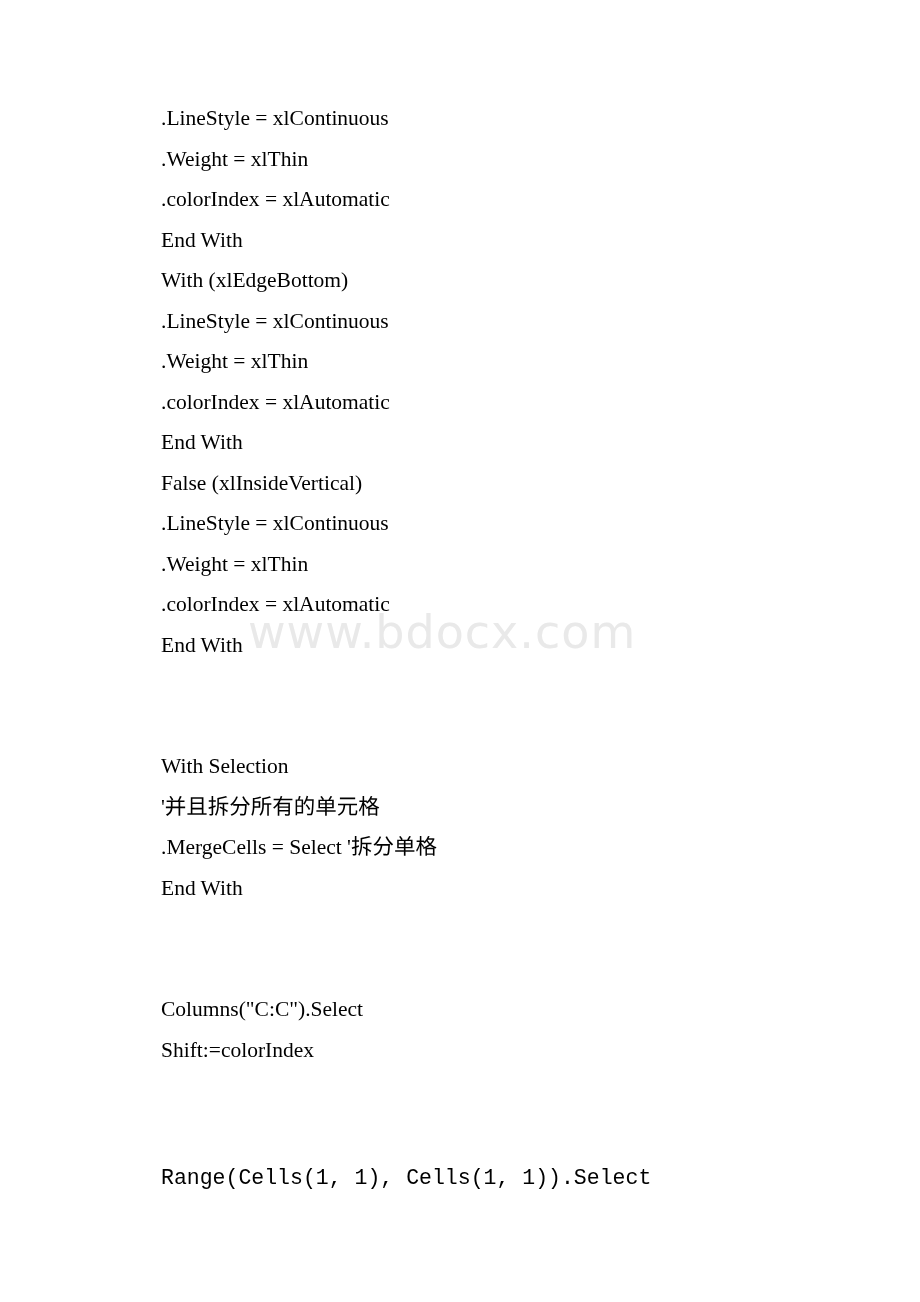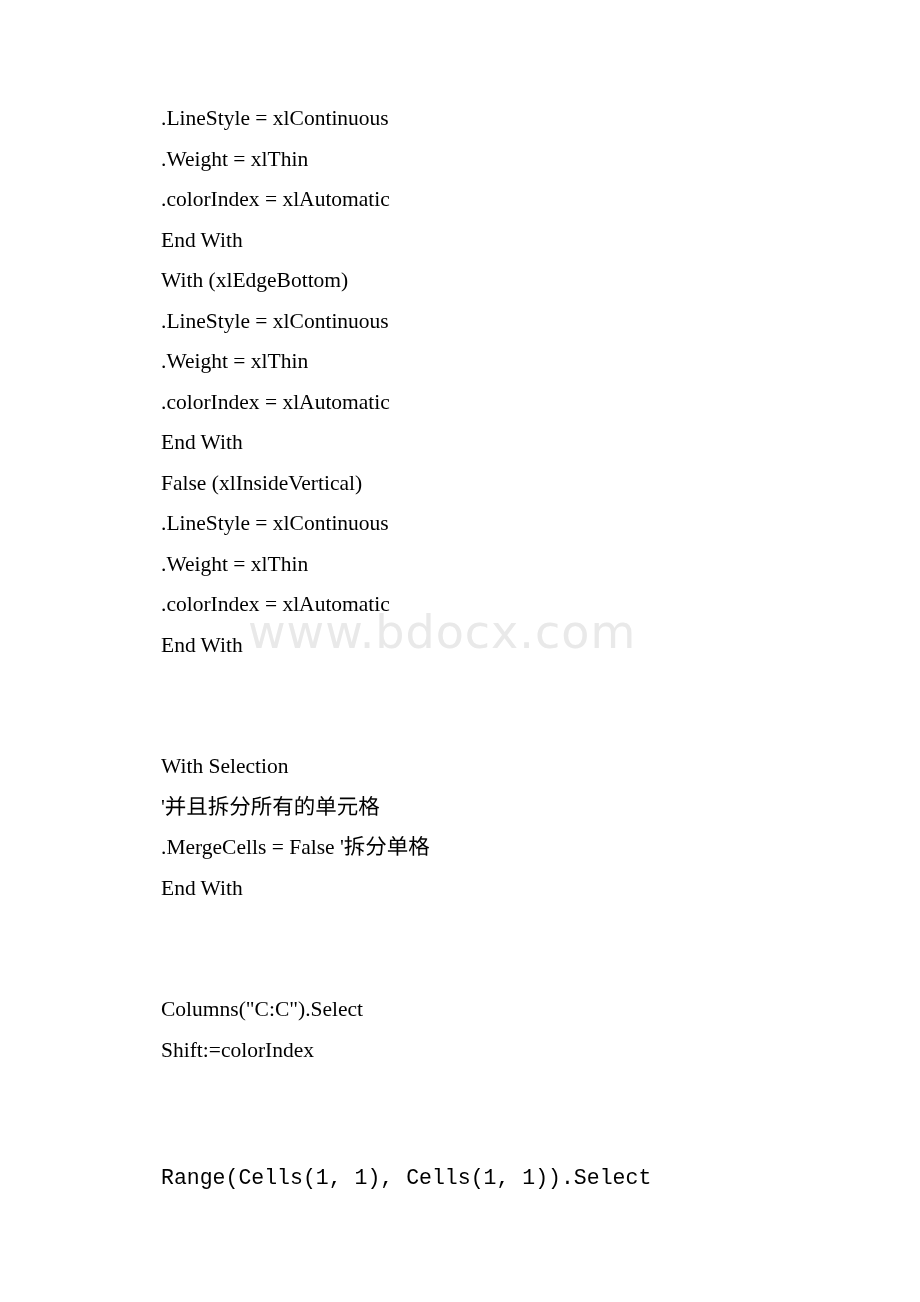--- a/index.html
+++ b/index.html
@@ -108,21 +108,21 @@
       <div class="code-line">End With</div>
       <div class="code-line">False (xlInsideVertical)</div>
       <div class="code-line">.LineStyle = xlContinuous</div>
       <div class="code-line">.Weight = xlThin</div>
       <div class="code-line">.colorIndex = xlAutomatic</div>
       <div class="code-line">End With</div>
       <div class="code-line blank"></div>
       <div class="code-line blank"></div>
       <div class="code-line">With Selection</div>
       <div class="code-line">'并且拆分所有的单元格</div>
-      <div class="code-line">.MergeCells = False '拆分单格</div>
+      <div class="code-line">.MergeCells = Select '拆分单格</div>
       <div class="code-line">End With</div>
       <div class="code-line blank"></div>
       <div class="code-line blank"></div>
       <div class="code-line">Columns("C:C").Select</div>
       <div class="code-line">Shift:=colorIndex</div>
     </div>
 
 
   <div id="tail-block">
       <div class="tail-line">Range(Cells(1, 1), Cells(1, 1)).Select</div>

